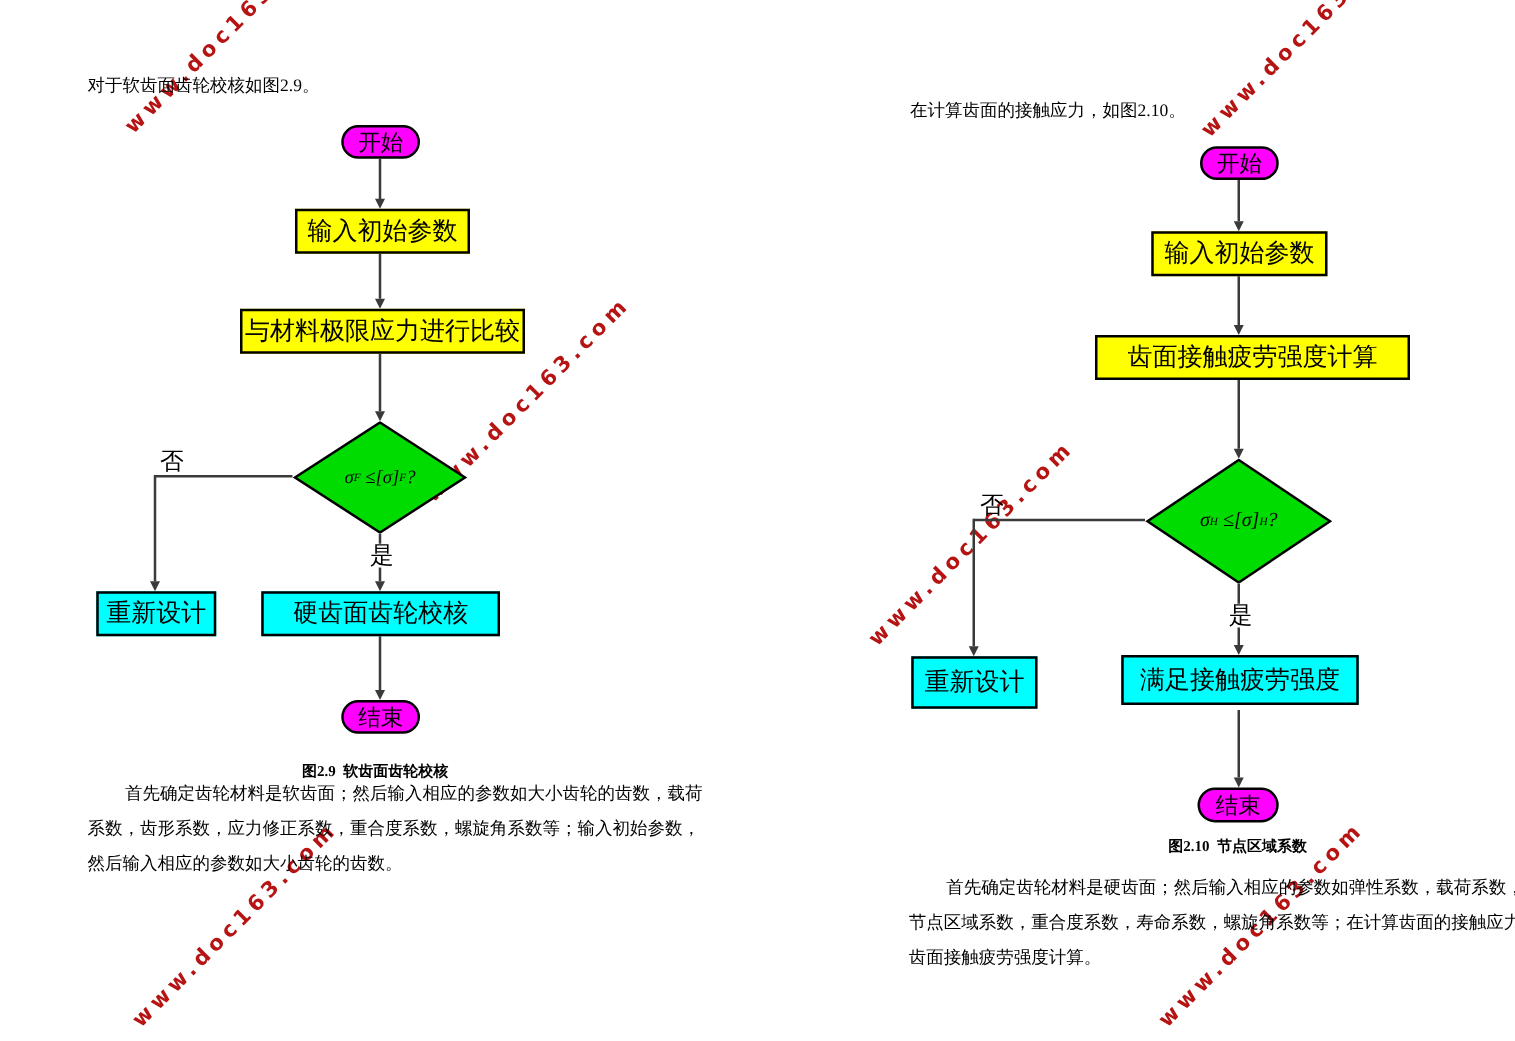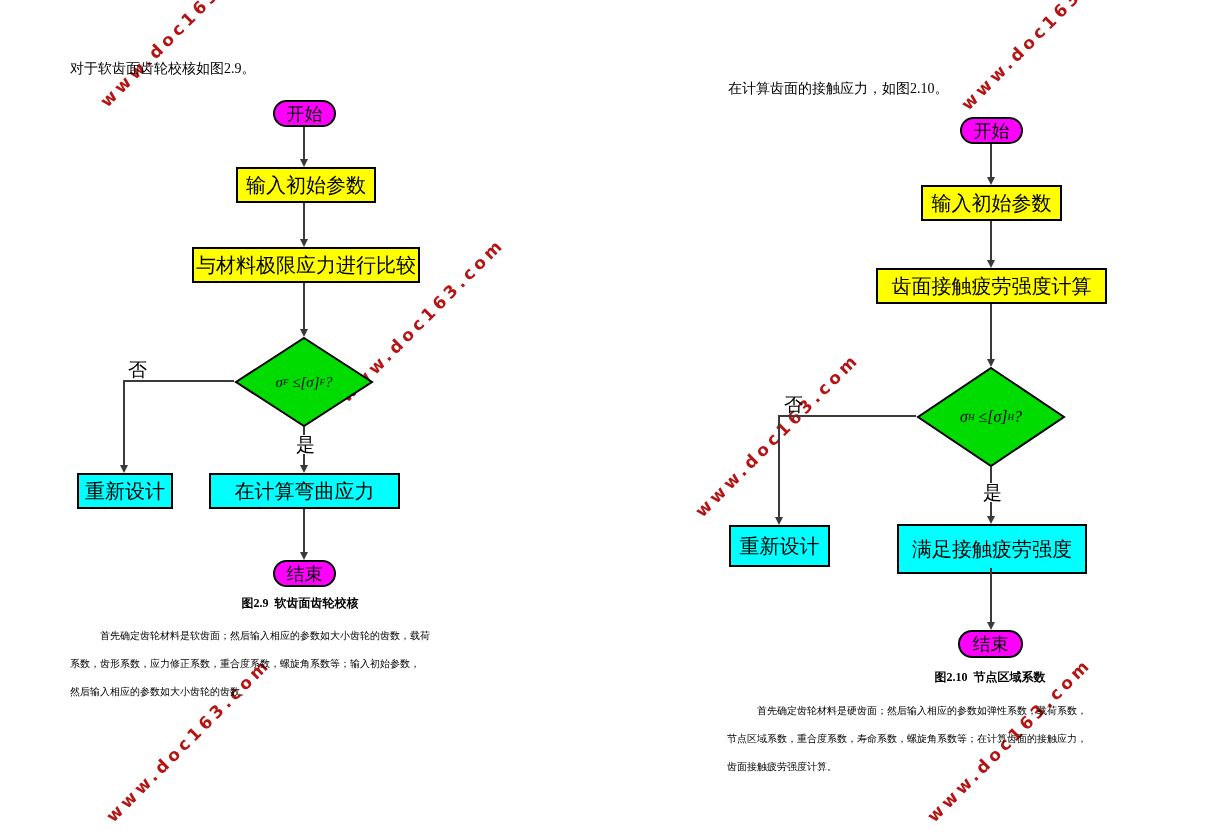--- a/index.html
+++ b/index.html
@@ -9,21 +9,21 @@
   }
   
   .wm{
     position:absolute;font-family:"DejaVu Sans","Liberation Sans",sans-serif;
     font-weight:bold;font-size:17px;letter-spacing:4px;color:var(--watermark);
     transform:rotate(-45deg);transform-origin:0 0;white-space:nowrap;opacity:.92;
   }
   
   .intro{position:absolute;font-size:14px;white-space:nowrap;}
   .caption{position:absolute;font-size:12px;font-weight:bold;text-align:center;white-space:pre;}
-  .para{position:absolute;font-size:10px;line-height:28px;}
+  .para{position:absolute;font-size:14px;line-height:28px;}
   .para .line{white-space:nowrap;}
   .para .line.indent{padding-left:30px;}
   
   .node{
     position:absolute;box-sizing:border-box;border:2px solid #000;
     display:flex;align-items:center;justify-content:center;
     font-size:20px;white-space:nowrap;line-height:1;
   }
   .terminal{background:var(--terminal);border-radius:14px;font-size:18px;}
   .process{background:var(--process);}
@@ -85,44 +85,44 @@
 
   <div class="hl" style="left:124px;top:380px;width:110px"></div>
   <div class="branch-label" style="left:128px;top:360px">否</div>
   <div class="vl" style="left:123px;top:380px;height:85px"></div>
   <div class="arr" style="left:120px;top:465px"></div>
   <div class="node result" style="left:77px;top:473px;width:96px;height:36px">重新设计</div>
 
   <div class="vl" style="left:303px;top:427px;height:38px"></div>
   <div class="arr" style="left:300px;top:465px"></div>
   <div class="branch-label onwhite" style="left:294px;top:435px">是</div>
-  <div class="node result" style="left:209px;top:473px;width:191px;height:36px">在计算弯曲应力</div>
+  <div class="node result" style="left:209px;top:473px;width:191px;height:36px">硬齿面齿轮校核</div>
   <div class="vl" style="left:303px;top:509px;height:43px"></div>
   <div class="arr" style="left:300px;top:552px"></div>
 
   <div class="node terminal" style="left:273px;top:560px;width:63px;height:27px">结束</div>
 
-  <div class="caption" style="left:140px;top:595px;width:320px">图2.9  软齿面齿轮校核</div>
+  <div class="caption" style="left:140px;top:609px;width:320px">图2.9  软齿面齿轮校核</div>
   <div class="para" style="left:70px;top:622px;width:460px">
     <div class="line indent">首先确定齿轮材料是软齿面；然后输入相应的参数如大小齿轮的齿数，载荷</div>
     <div class="line">系数，齿形系数，应力修正系数，重合度系数，螺旋角系数等；输入初始参数，</div>
     <div class="line">然后输入相应的参数如大小齿轮的齿数。</div>
   </div>
 
   <div class="intro" style="left:728px;top:80px">在计算齿面的接触应力，如图2.10。</div>
 
   <div class="node terminal" style="left:960px;top:117px;width:63px;height:27px">开始</div>
   <div class="vl" style="left:990px;top:144px;height:33px"></div>
   <div class="arr" style="left:987px;top:177px"></div>
 
   <div class="node process" style="left:921px;top:185px;width:141px;height:36px">输入初始参数</div>
   <div class="vl" style="left:990px;top:221px;height:39px"></div>
   <div class="arr" style="left:987px;top:260px"></div>
 
-  <div class="node process" style="left:876px;top:268px;width:231px;height:36px">齿面接触疲劳强度计算</div>
+  <div class="node process" style="left:876px;top:268px;width:252px;height:36px">齿面接触疲劳强度计算</div>
   <div class="vl" style="left:990px;top:304px;height:55px"></div>
   <div class="arr" style="left:987px;top:359px"></div>
 
   <div class="dwrap" style="left:916px;top:367px">
     <svg width="150" height="100" viewBox="0 0 150 100">
       <polygon points="75,1 148,50 75,99 2,50"></polygon>
     </svg>
   </div>
   <div class="formula" style="left:916px;top:367px;width:150px;height:100px;font-size:16px">
     <span>σ</span><sub>H</sub>&nbsp;<span>≤</span><span>[σ]</span><sub>H</sub><span>?</span>
@@ -130,21 +130,21 @@
 
   <div class="hl" style="left:779px;top:415px;width:137px"></div>
   <div class="branch-label" style="left:784px;top:395px">否</div>
   <div class="vl" style="left:778px;top:415px;height:102px"></div>
   <div class="arr" style="left:775px;top:517px"></div>
   <div class="node result" style="left:729px;top:525px;width:101px;height:42px">重新设计</div>
 
   <div class="vl" style="left:990px;top:467px;height:49px"></div>
   <div class="arr" style="left:987px;top:516px"></div>
   <div class="branch-label onwhite" style="left:981px;top:483px">是</div>
-  <div class="node result" style="left:897px;top:524px;width:190px;height:50px">满足接触疲劳强度</div>
+  <div class="node result" style="left:897px;top:524px;width:190px;height:40px">满足接触疲劳强度</div>
   <div class="vl" style="left:990px;top:568px;height:54px"></div>
   <div class="arr" style="left:987px;top:622px"></div>
 
   <div class="node terminal" style="left:958px;top:630px;width:65px;height:28px">结束</div>
 
   <div class="caption" style="left:830px;top:669px;width:320px">图2.10  节点区域系数</div>
   <div class="para" style="left:727px;top:697px;width:470px">
     <div class="line indent">首先确定齿轮材料是硬齿面；然后输入相应的参数如弹性系数，载荷系数，</div>
     <div class="line">节点区域系数，重合度系数，寿命系数，螺旋角系数等；在计算齿面的接触应力，</div>
     <div class="line">齿面接触疲劳强度计算。</div>

